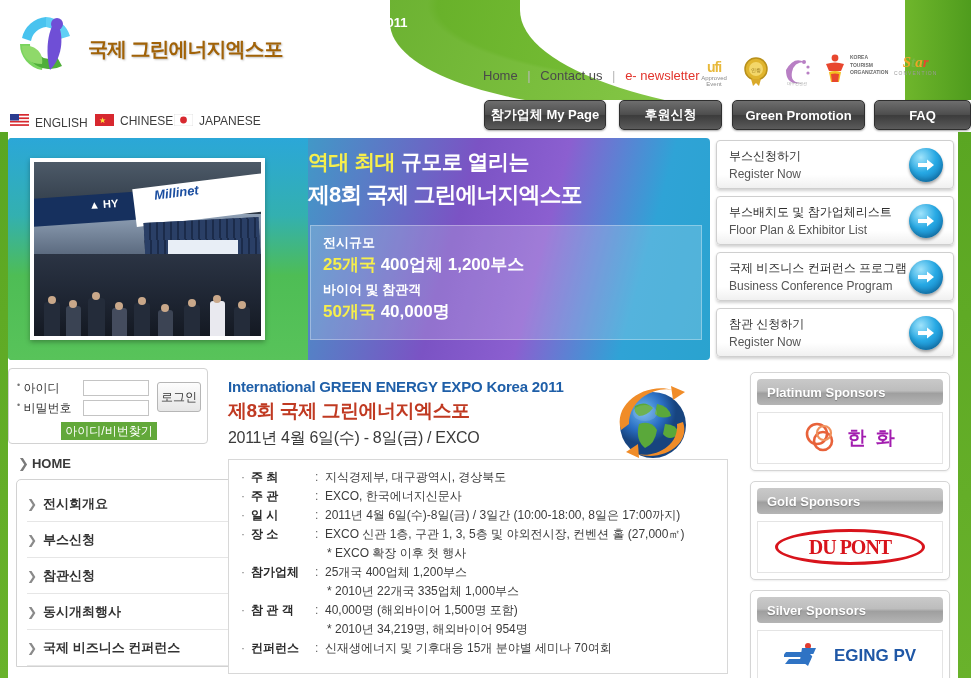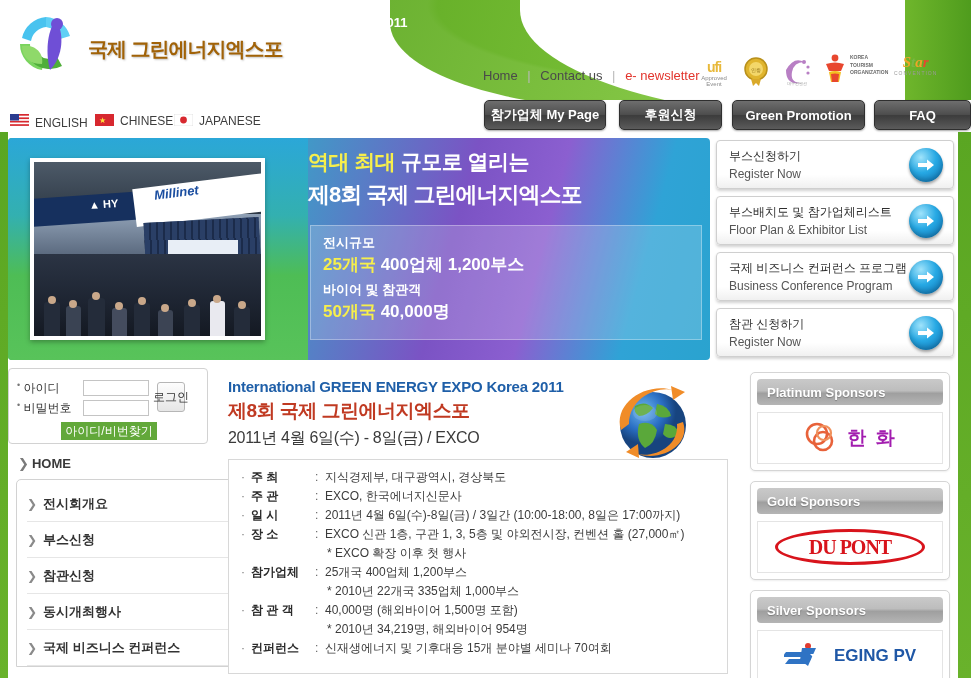--- a/index.html
+++ b/index.html
@@ -195,21 +195,21 @@
     border: 1px solid #d2d2d2; border-radius: 4px;
     background: #ffffff; 
   }
   .lg-row { position:absolute; font-size: 12px; color: #333; white-space: nowrap;}
   .lg-star { color:#777; font-size: 9px; vertical-align: top;}
   .lg-input {
     position:absolute; height: 16px; width: 66px;
     border: 1px solid #c4c4c4; background: #ffffff;
   }
   .lg-btn {
-    position:absolute; left: 148px; top: 13px; width: 28px; height: 30px;
+    position:absolute; left: 148px; top: 13px; width: 44px; height: 30px;
     border: 1px solid #b6b6b6; border-radius: 3px;
     background: linear-gradient(to bottom,#fdfdfd,#e6e6e6);
     font-size: 12px; color:#333; display:flex; align-items:center; justify-content:center;
     cursor:pointer; white-space:nowrap;
   }
   .lg-find {
     position:absolute; left: 52px; top: 53px; width: 96px; height: 18px;
     background: #62a83a; color:#ffffff; font-size: 12px;
     display:flex; align-items:center; justify-content:center; cursor:pointer; white-space:nowrap;
   }

